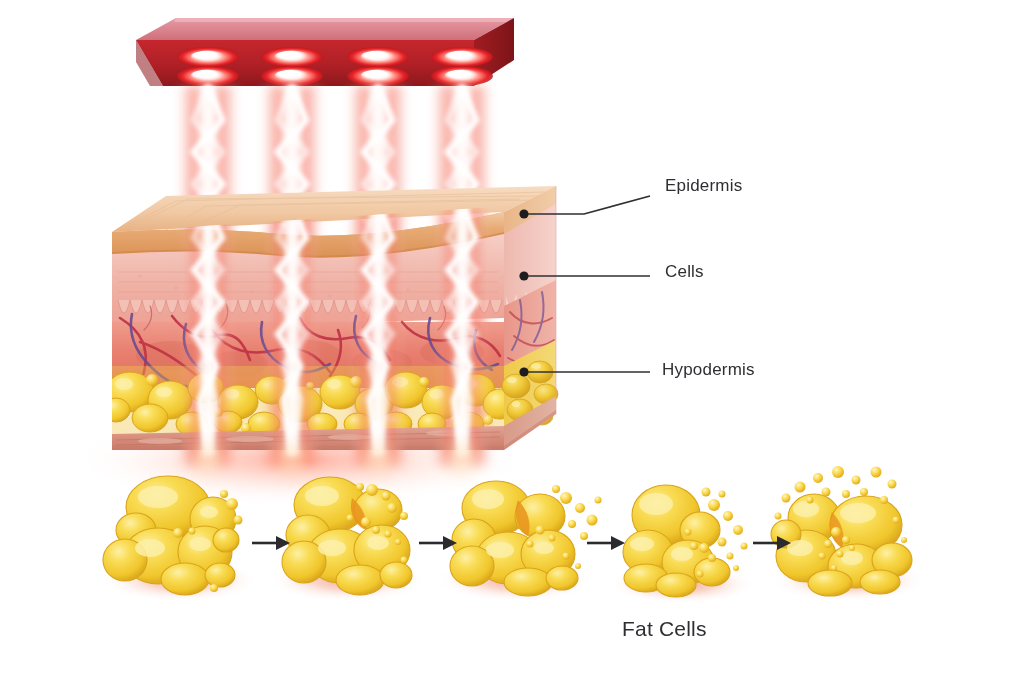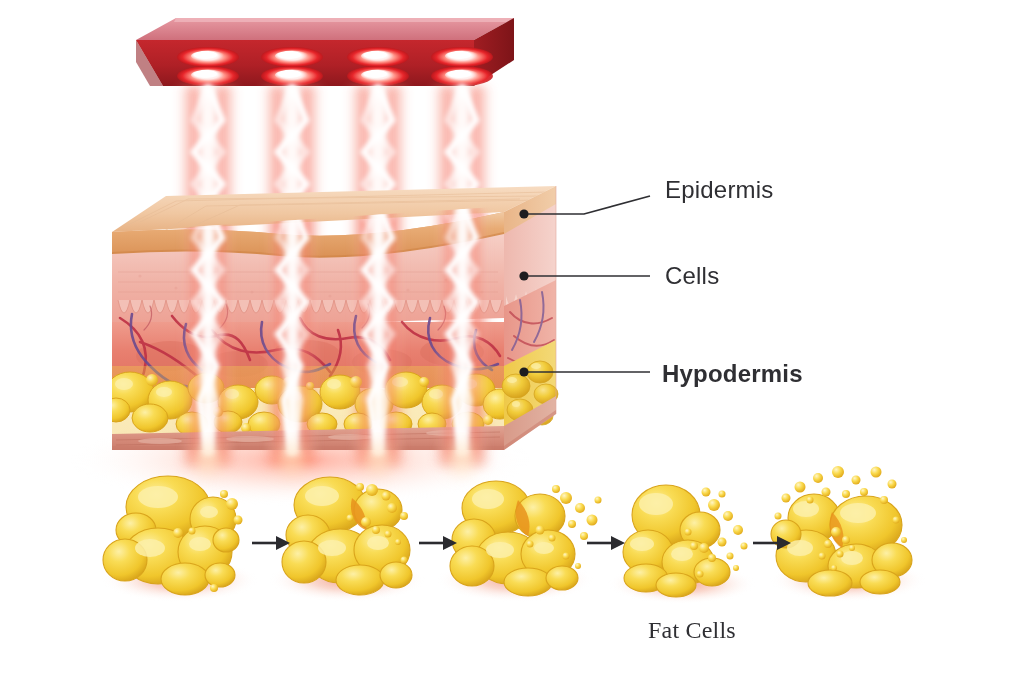--- a/index.html
+++ b/index.html
@@ -10,29 +10,29 @@
     font-family:"Liberation Sans", sans-serif;
     position:relative;
   }
   #stage{position:absolute;left:0;top:0;width:1024px;height:682px;}
   #stage > svg{position:absolute;left:0;top:0;}
 
   
   .lbl{
     position:absolute;
     font-family:"Liberation Sans", sans-serif;
-    font-size:24px;
+    font-size:17px;
     color:#2f2f33;
     white-space:nowrap;
     letter-spacing:.2px;
   }
   #lbl-epidermis{left:665px;top:176px;}
   #lbl-dermis{left:665px;top:262px;}
-  #lbl-hypodermis{left:662px;top:360px;font-weight:bold;}
-  #lbl-fatcells{left:648px;top:617px;font-size:24px;font-family:Liberation Serif, serif;}
+  #lbl-hypodermis{left:662px;top:360px;}
+  #lbl-fatcells{left:622px;top:617px;font-size:21px;}
 </style>
 </head>
 <body>
 
 <div id="stage">
 
   <svg width="1024" height="682" viewBox="0 0 1024 682">
     <defs>
 
       <linearGradient id="gPanelTop" x1="0" y1="0" x2="0" y2="1">

